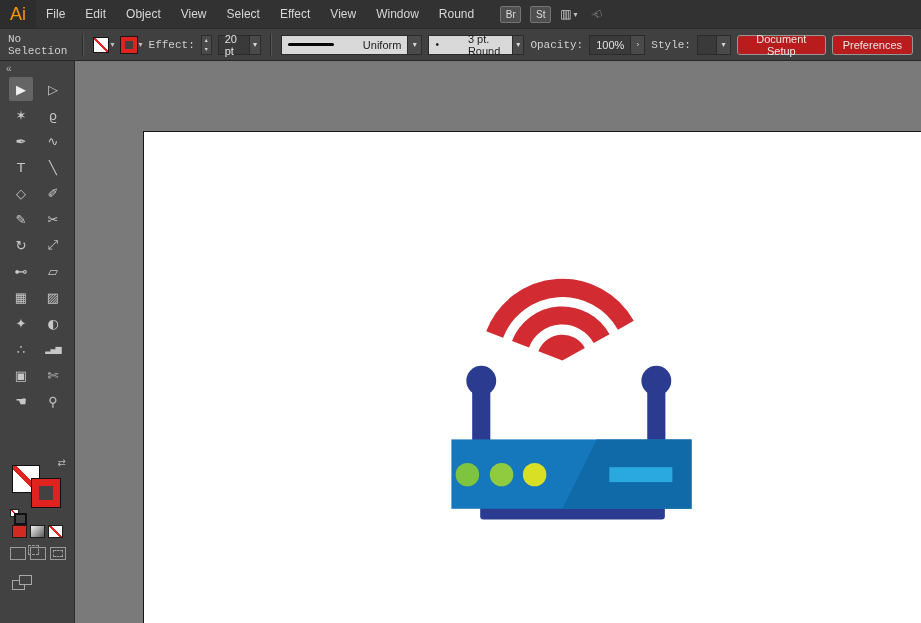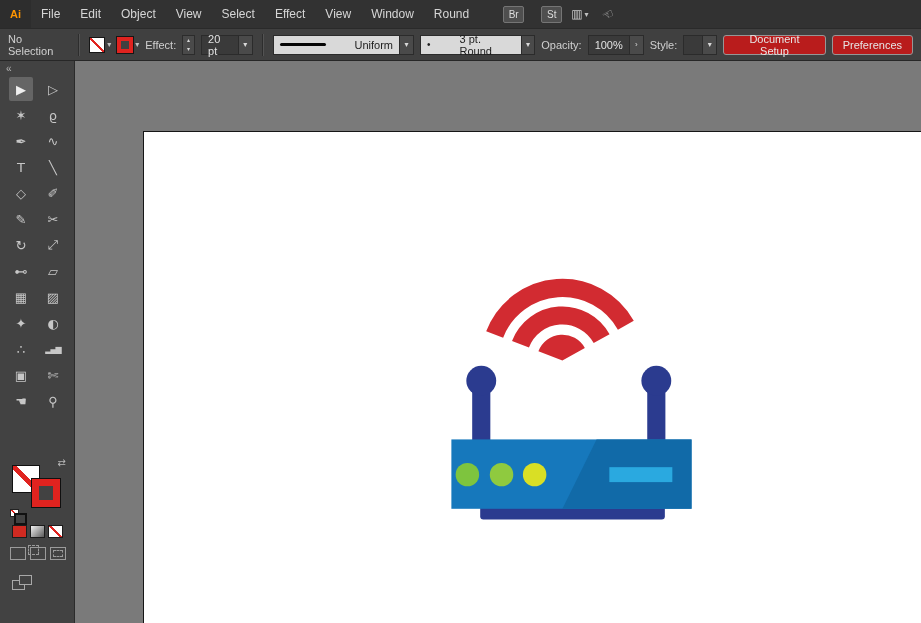--- a/index.html
+++ b/index.html
@@ -2,33 +2,33 @@
 <html><head>
 <meta charset="utf-8">
 <style>
   * { margin:0; padding:0; box-sizing:border-box; }
   html,body { background:#2b2b2b; }
   body { font-family:"Liberation Sans", sans-serif; }
   .app { position:relative; width:921px; height:623px; background:#3a3a3a; overflow:hidden; }
 
   
   .menubar { height:28px; background:#323232; display:flex; align-items:center; color:#d6d6d6; font-size:12px; }
-  .logo { color:#ff9500; font-weight:bold; font-size:11px; padding:0 10px; background:#2d2d2d; height:28px; display:flex; align-items:center; }
+  .logo { color:#ff9500; font-weight:normal; font-size:18px; padding:0 10px; background:#2d2d2d; height:28px; display:flex; align-items:center; }
   .menu-item { padding:0 10px; height:28px; display:flex; align-items:center; cursor:default; }
   .mb-right { display:flex; align-items:center; margin-left:16px; gap:9px; }
-  .chip { width:21px; height:17px; background:#4f4f4f; border:1px solid #757575; border-radius:2px; font-size:10px; display:flex; align-items:center; justify-content:center; color:#ddd;margin-left:8px; }
+  .chip { width:21px; height:17px; background:#4f4f4f; border:1px solid #757575; border-radius:2px; font-size:10px; display:flex; align-items:center; justify-content:center; color:#ddd; }
   .ws { display:flex; align-items:center; gap:2px; color:#c9c9c9; }
   .ws .grid-glyph { font-size:12px; }
   .tiny-caret { font-size:8px; color:#c0c0c0; }
   .hand-glyph { font-size:13px; color:#b9b9b9; display:inline-block; transform:rotate(-25deg); margin-left:4px; }
 
   
   .controlbar { height:33px; background:#404040; border-top:1px solid #2a2a2a; border-bottom:1px solid #272727; display:flex; align-items:center; font-size:11px; color:#d8d8d8; padding:0 8px; gap:6px; }
   .sep { width:2px; height:22px; border-left:1px solid #2d2d2d; border-right:1px solid #535353; margin:0 3px; }
-  .lab { color:#d0d0d0; }
+  .lab { color:#d0d0d0;font-family:Liberation Mono, monospace; }
   .swatch-wrap { display:flex; align-items:center; gap:2px; }
   .swatch-none { width:16px; height:16px; background:#fff; border:1px solid #161616;
     background-image:linear-gradient(45deg, rgba(0,0,0,0) 43%, #e0231f 43%, #e0231f 57%, rgba(0,0,0,0) 57%); }
   .swatch-stroke { width:16px; height:16px; border:4px solid #e0231f; outline:1px solid #161616; background:#404040; }
   .stepper { display:flex; flex-direction:column; width:13px; height:20px; border:1px solid #2c2c2c; background:#4a4a4a; }
   .stepper span { font-size:6px; line-height:9px; text-align:center; color:#d5d5d5; }
   .combo { display:flex; align-items:stretch; border:1px solid #2b2b2b; height:20px; }
   .combo .val { background:#3a3a3a; display:flex; align-items:center; padding:0 6px; gap:5px; color:#e2e2e2; }
   .combo .val.light { background:#d9d9d9; color:#1d1d1d;gap:29px; }
   .combo .caret-btn { width:14px; background:#4a4a4a; border-left:1px solid #2b2b2b; display:flex; align-items:center; justify-content:center; font-size:8px; color:#d8d8d8; }

